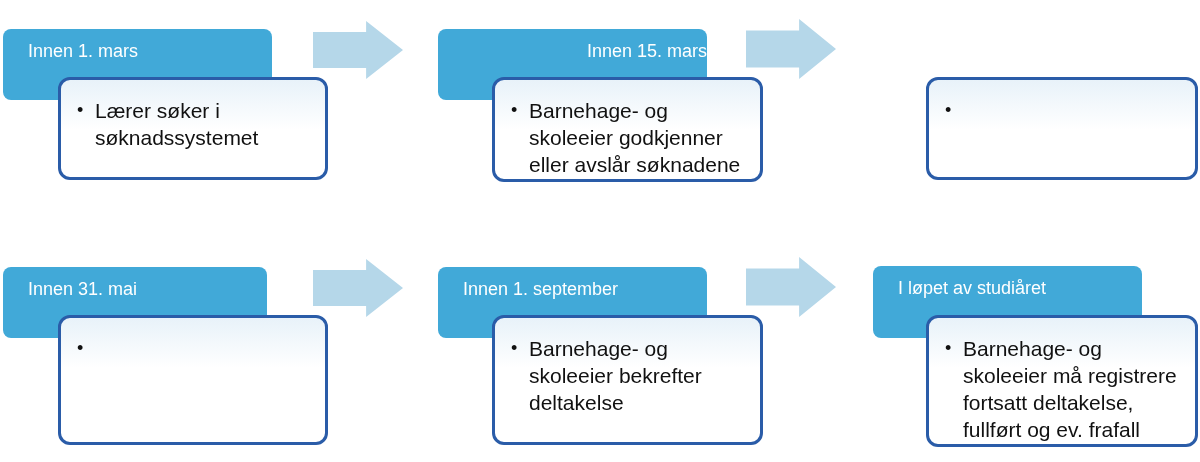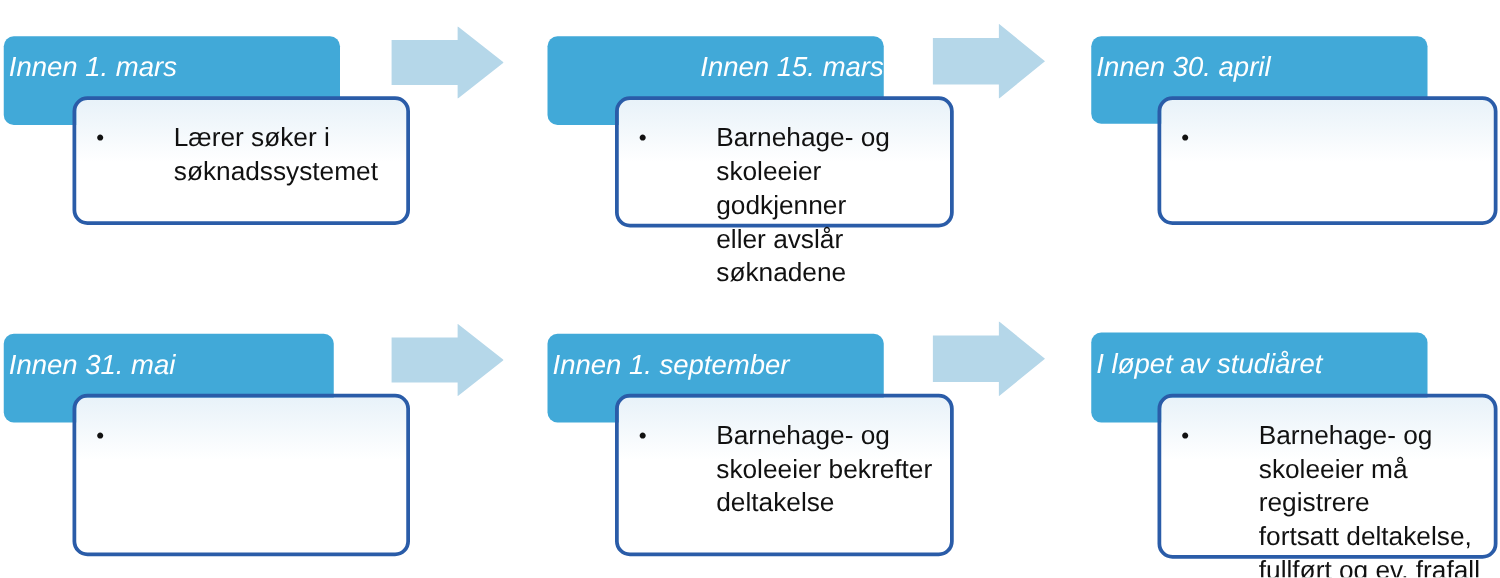--- a/index.html
+++ b/index.html
@@ -13,26 +13,25 @@
     width: 1200px;
     height: 462px;
     background: #ffffff;
     overflow: hidden;
   }
   .hdr {
     position: absolute;
     background: var(--header-bg, #41a9d8);
     border-radius: 8px;
     color: var(--header-text, #ffffff);
-    font-size: 22px;
+    font-size: 18px;
     line-height: 1.2;
-    padding: 12px 0 0 4px;
+    padding: 12px 0 0 25px;
     box-sizing: border-box;
     z-index: 1;
-    font-style: italic;
   }
   .box {
     position: absolute;
     background: linear-gradient(180deg, var(--box-tint-top, #e8f2f9) 0px, #ffffff 50px);
     border: 3px solid var(--box-border, #2a5ca8);
     border-radius: 12px;
     box-sizing: border-box;
     z-index: 2;
     color: var(--body-text, #111111);
     font-size: 21px;
@@ -44,21 +43,20 @@
     padding: 17px 6px 0 16px;
   }
   .dot {
     width: 18px;
     flex: 0 0 18px;
     font-size: 18px;
     line-height: 27px;
   }
   .txt {
     white-space: pre-line;
-    margin-left: 44px;
   }
   .arrow {
     position: absolute;
     background: var(--arrow, #b5d7e9);
     clip-path: polygon(0% 19%, 59% 19%, 59% 0%, 100% 50%, 59% 100%, 59% 81%, 0% 81%);
     z-index: 0;
   }
 </style>
 </head>
 <body>
@@ -85,23 +83,20 @@
     <div class="bullet-row">
       <span class="dot">•</span>
       <span class="txt">Barnehage- og
 skoleeier godkjenner
 eller avslår søknadene</span>
     </div>
   </div>
 
   <div class="arrow" style="left:746px; top:19px; width:90px; height:60px;"></div>
 
-  <div class="hdr" style="left:873px; top:29px; width:269px; height:70px;">
-    <span>Innen 30. april</span>
-  </div>
   <div class="box" style="left:926px; top:77px; width:272px; height:103px;">
     <div class="bullet-row">
       <span class="dot">•</span>
     </div>
   </div>
 
   <div class="hdr" style="left:3px; top:267px; width:264px; height:71px;">
     <span>Innen 31. mai</span>
   </div>
   <div class="box" style="left:58px; top:315px; width:270px; height:130px;">

